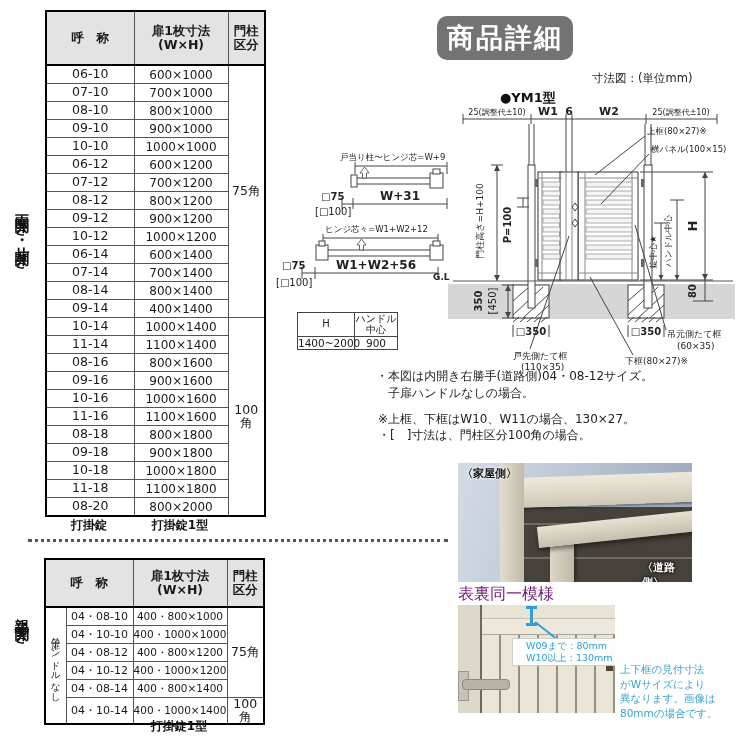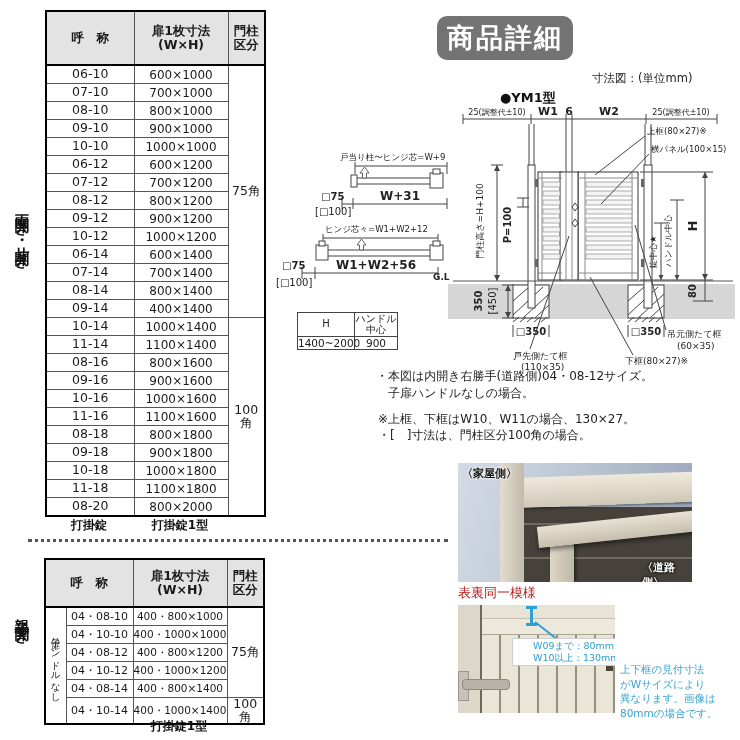--- a/index.html
+++ b/index.html
@@ -58,21 +58,21 @@
             background:repeating-linear-gradient(180deg,#46413a 0 16px,#716a60 16px 18px,#46413a 18px 34px);}
   .p1-frontstile{left:92px;top:68px;width:24px;height:51px;
             background:linear-gradient(90deg,#ded7c7,#bfb8a6);box-shadow:2px 0 3px rgba(0,0,0,.45);}
   .p1-crossrail{left:80px;top:64px;width:158px;height:21px;transform:rotate(-6deg);
             transform-origin:left center;
             background:linear-gradient(180deg,#e7e1d3,#c6bfae);box-shadow:0 3px 4px rgba(0,0,0,.45);}
   .p1-house{font-size:11px;font-weight:bold;color:#111;
             text-shadow:0 0 3px #fff,0 0 3px #fff;}
   .p1-road{font-size:11px;font-weight:bold;color:#fff;
             text-shadow:0 0 3px #000,0 0 3px #000;}
-  .photo-caption{font-size:13px;color:#b91c1c;}
+  .photo-caption{font-size:16px;color:#701a75;}
 
   
   .photo2{width:157px;height:108px;overflow:hidden;background:#eeebe2;}
   .p2-gate{left:22px;top:0;width:135px;height:108px;background:#e7e3d5;}
   .p2-toprail{left:22px;top:13px;width:135px;height:15px;background:#ece8db;
               border-top:1px solid #c4c0b2;border-bottom:2px solid #aaa698;}
   .p2-bars{left:22px;top:30px;width:135px;height:78px;
            background:repeating-linear-gradient(90deg,#93907f 0 2px,#e9e5d7 2px 19px);}
   .p2-leftdoor{left:0;top:0;width:22px;height:108px;background:#dbd7c9;
                border-right:2px solid #6d675c;}
@@ -80,21 +80,21 @@
   .p2-handle{left:4px;top:74px;width:46px;height:9px;background:#b7b3a9;
              border:1px solid #8e8a80;border-radius:4px;}
   .p2-latch{left:148px;top:48px;width:7px;height:18px;background:#4d4337;}
   .p2-ibeam{left:72px;top:2px;width:3px;height:18px;background:#2f9fd4;}
   .p2-ibeam::before,.p2-ibeam::after{content:"";position:absolute;left:-4px;width:11px;height:3px;background:#2f9fd4;}
   .p2-ibeam::before{top:-1px;} .p2-ibeam::after{bottom:-1px;}
   .p2-leader{left:77px;top:16px;width:26px;height:2px;background:#2f9fd4;
              transform:rotate(38deg);transform-origin:left center;}
   .p2-callout{left:54px;top:33px;width:88px;background:rgba(255,255,255,.96);
               border:1px solid #cfcfcf;color:#2f9fd4;font-size:9.5px;line-height:12px;
-              padding:1px 20px;white-space:nowrap;}
+              padding:1px 13px;white-space:nowrap;}
   .blue-note{width:90px;color:#39a2cf;font-size:10.5px;line-height:14.6px;white-space:nowrap;}
 
   svg text{fill:#222;}
 </style>
 </head>
 <body>
 
 <div id="app">
 
   <div class="abs vlabel" style="left:12px;top:202px;height:150px;">両開き・片開き</div>

